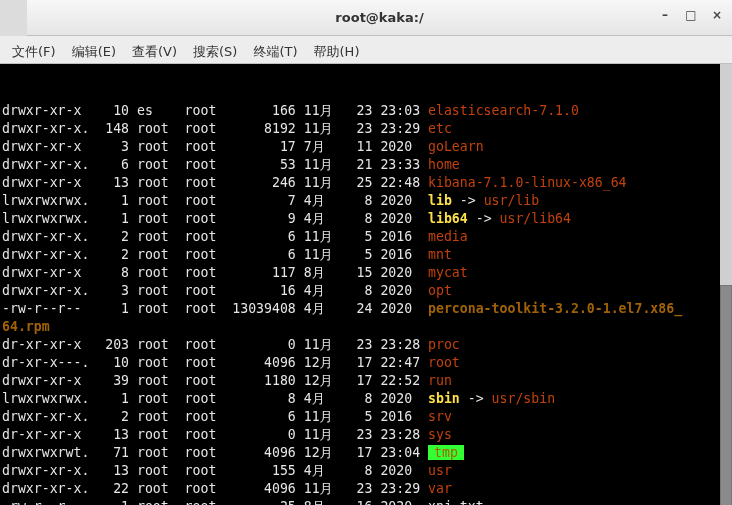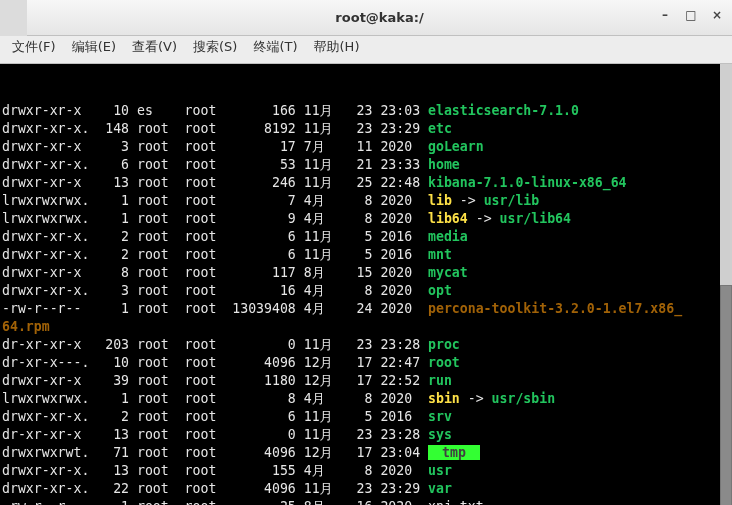--- a/index.html
+++ b/index.html
@@ -44,21 +44,21 @@
     justify-content: center;
     color: #444;
     font-weight: bold;
     font-size: 12px;
     cursor: pointer;
   }
   .menubar {
     background: #ededed;
     height: 28px;
     display: flex;
-    align-items: flex-start;
+    align-items: flex-end;
     padding: 0 4px;
     border-bottom: 1px solid #c0c0c0;
     font-family: "DejaVu Sans", Arial, sans-serif;
     font-size: 13px;
     color: #333;
   }
   .menubar .menu-item {
     padding: 2px 8px;
     cursor: pointer;
   }
@@ -84,24 +84,24 @@
   }
   .scrollbar-thumb {
     position: absolute;
     left: 0; right: 0;
     top: 50%;
     height: 65%;
     background: #8a8a8a;
     border: 1px solid #777;
   }
   .c-white { color: #e6e6e6; }
-  .c-blue  { color: #22c55e; font-weight: bold; }
+  .c-blue  { color: #c2410c; font-weight: normal; }
   .c-cyan  { color: #fde047; font-weight: bold; }
   .c-red   { color: #a16207; font-weight: bold; }
-  .c-hl    { background: #33ff33; color: #404040; padding: 0 14px; font-weight: bold; }
+  .c-hl    { background: #33ff33; color: #a16207; padding: 0 6px; font-weight: normal; }
 </style>
 </head>
 <body>
 
 <div class="titlebar">
   <span class="title">root@kaka:/</span>
   <div class="win-controls">
     <span>–</span>
     <span>□</span>
     <span>×</span>

